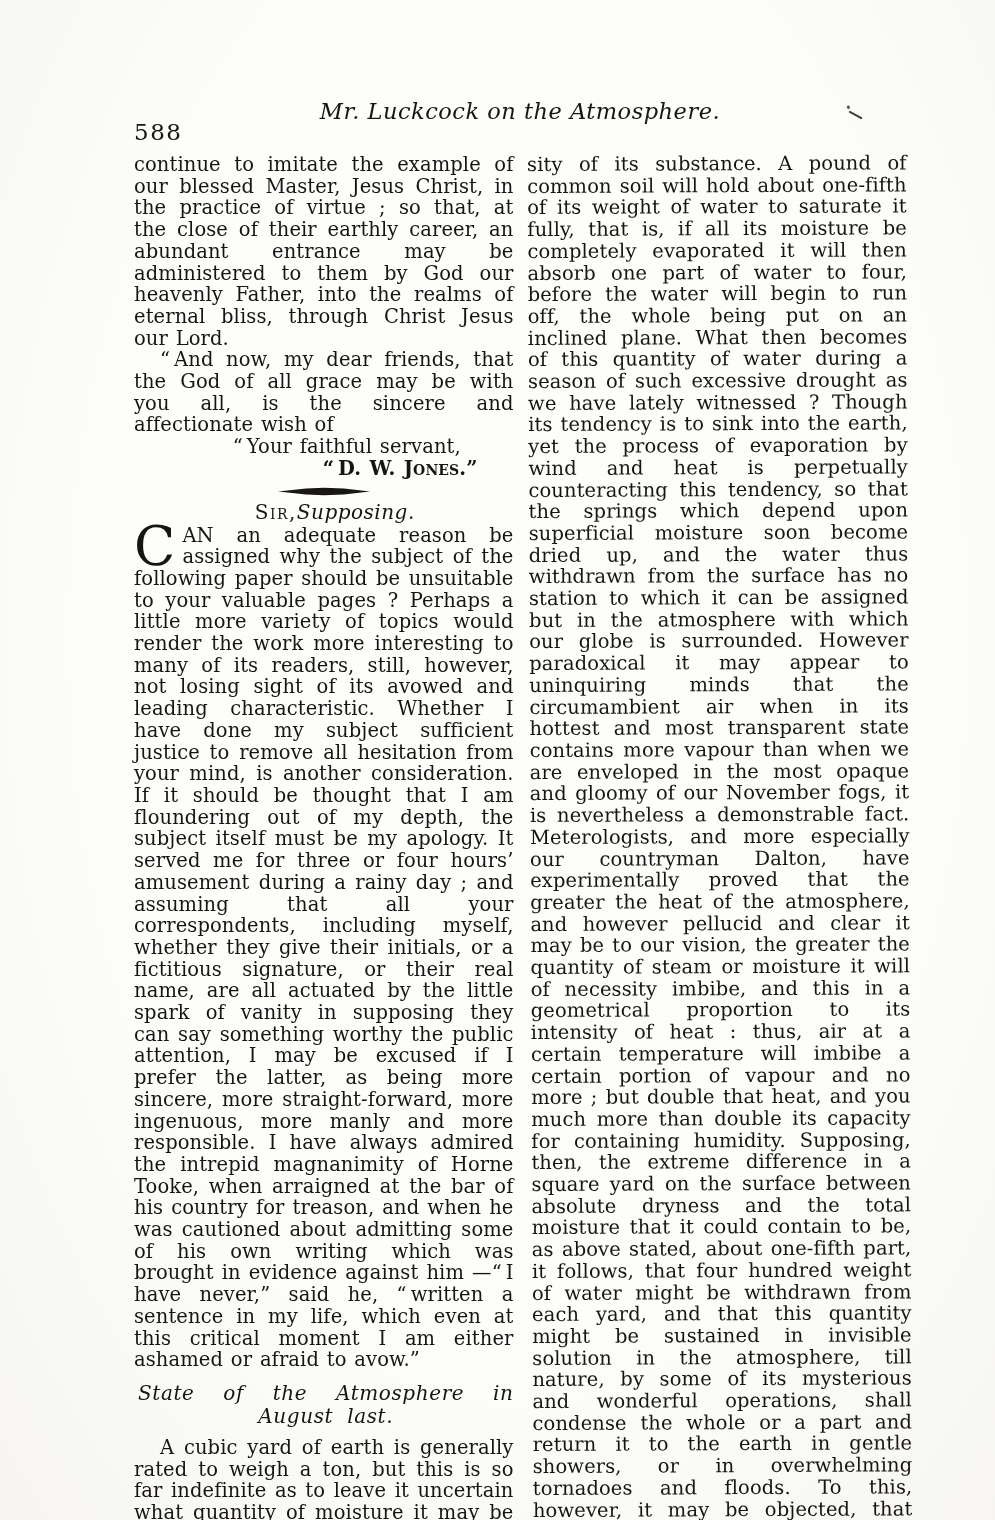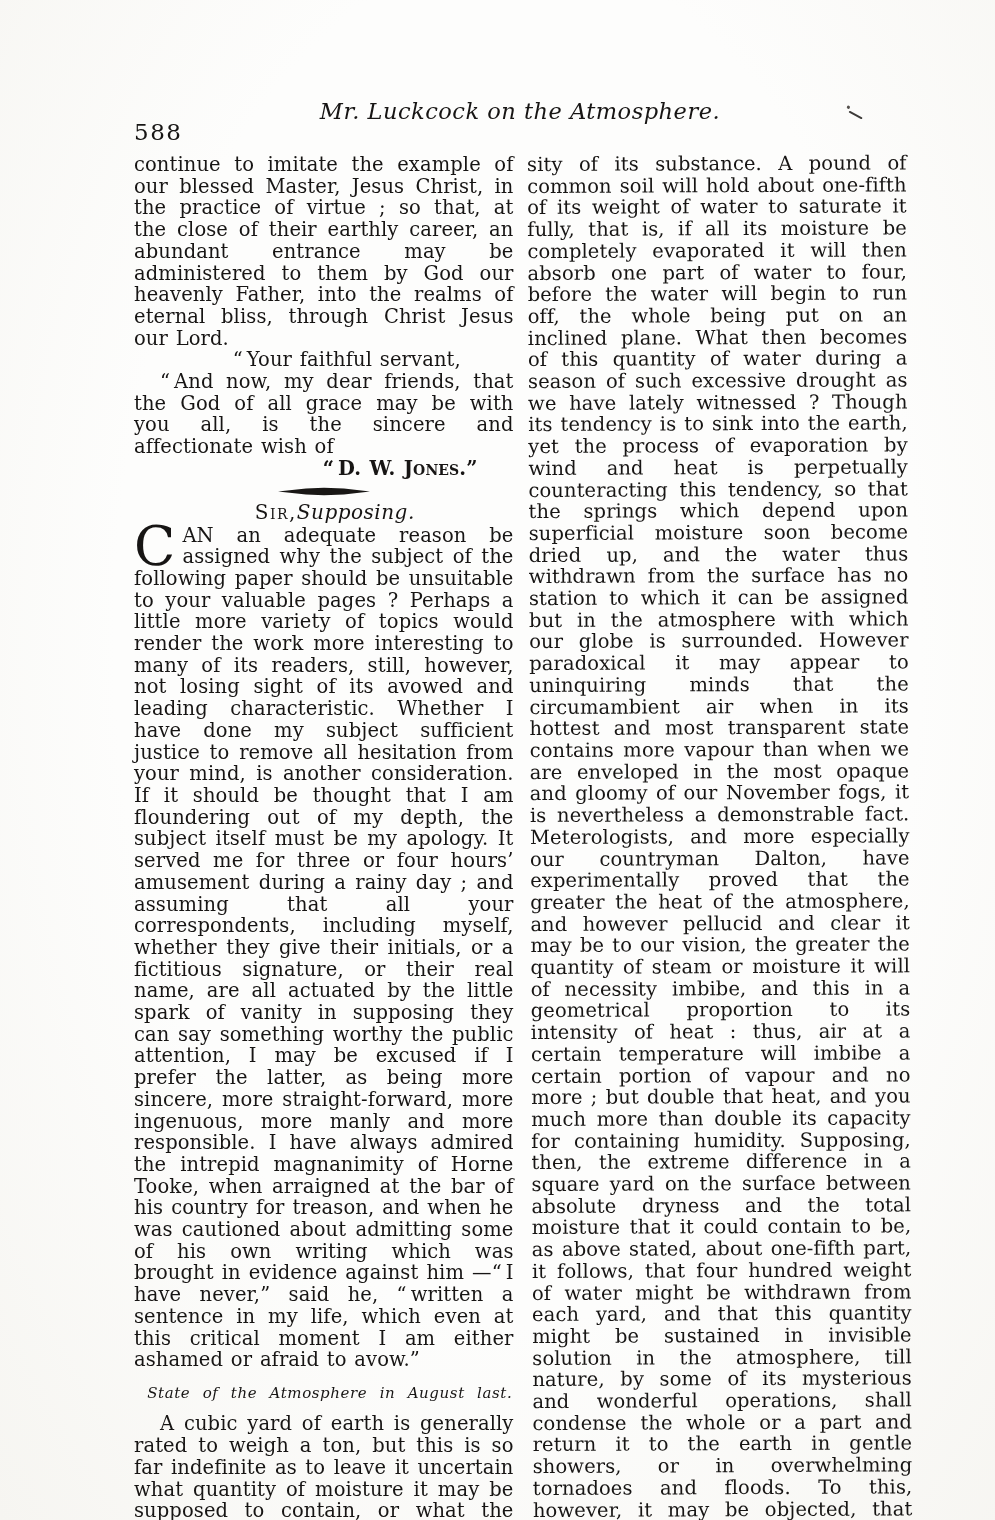--- a/index.html
+++ b/index.html
@@ -74,23 +74,23 @@
   .letter-para { margin-top: 1px; }
   .dropcap {
     float: left;
     font-size: 54px;
     line-height: 41px;
     padding: 1px 7px 0 0;
   }
   .section-heading {
     font-style: italic;
     font-weight: normal;
-    font-size: 15px;
+    font-size: 20px;
     line-height: 23.5px;
-    margin: 11px 0 8px 12px;
+    margin: 11px 0 8px 4px;
     text-align: justify;
     text-align-last: center;
     word-spacing: 7px;
     letter-spacing: 0.6px;
   }
   .right-col { transform: rotate(-0.25deg); transform-origin: top left; }
 </style>
 </head>
 <body>
 
@@ -100,22 +100,22 @@
     <div class="page-header">
       <div class="page-number">588</div>
       <div class="running-title">Mr. Luckcock on the Atmosphere.</div>
       <div class="ink-mark"></div>
     </div>
 
     <div class="columns">
 
       <div class="col">
         <p class="body-text">continue to imitate the example of our blessed Master, Jesus Christ, in the practice of virtue&nbsp;; so that, at the close of their earthly career, an abundant entrance may be administered to them by God our heavenly Father, into the realms of eternal bliss, through Christ Jesus our Lord.</p>
+        <p class="body-text indent">“ And now, my dear friends, that the God of all grace may be with you all, is the sincere and affectionate wish of</p>
         <p class="body-text sig-line-1">“ Your faithful servant,</p>
-        <p class="body-text indent">“ And now, my dear friends, that the God of all grace may be with you all, is the sincere and affectionate wish of</p>
         <p class="body-text sig-line-2 smallcaps">“ D. W. Jones.”</p>
 
         <div class="divider-wrap">
           <svg width="92" height="9" viewBox="0 0 92 9" aria-hidden="true">
             <polygon points="0,4.6 28,1.6 46,0.8 66,1.6 92,4.6 66,7.4 46,8.2 28,7.4" fill="#191715"></polygon>
           </svg>
         </div>
 
         <div class="salutation-row">
           <span class="salutation-sir">Sir,</span>

